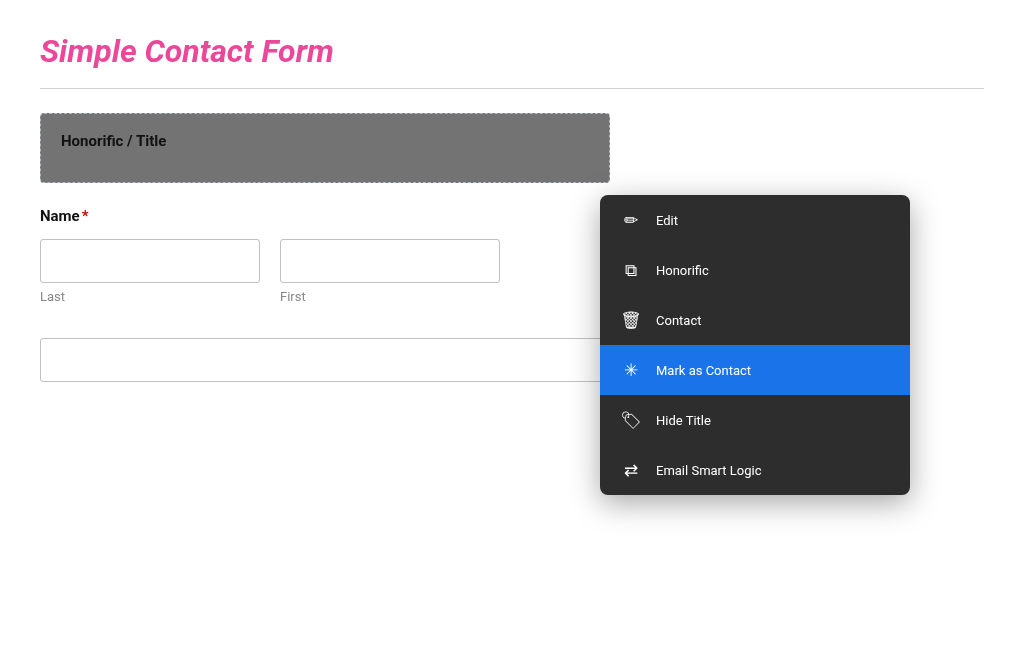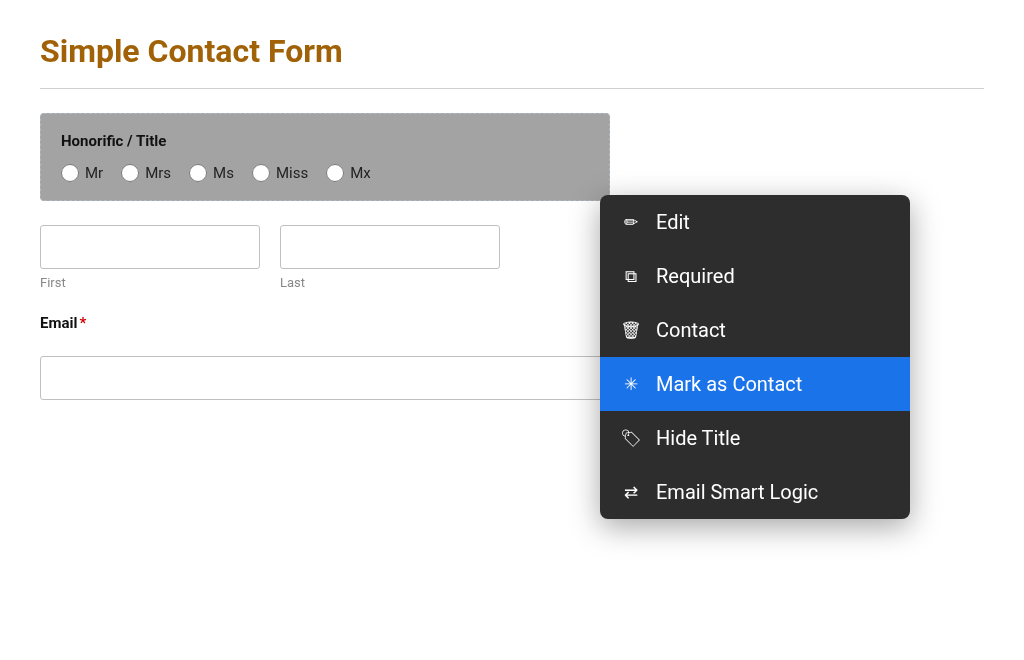--- a/index.html
+++ b/index.html
@@ -8,37 +8,38 @@
       background: #fff;
       color: #1a1a1a;
       padding: 32px 40px;
       min-height: 660px;
       position: relative;
     }
 
     .page-title {
       font-size: 32px;
       font-weight: 700;
-      color: #a16207;
+      color: #ec4899;
       margin-bottom: 18px;
+      font-style: italic;
     }
 
     .divider {
       border: none;
       border-top: 1px solid #d0d0d0;
       margin-bottom: 24px;
     }
 
     
     .honorific-block {
       border: 1.5px dashed #b0b8c1;
       border-radius: 4px;
       padding: 18px 20px 18px 20px;
       margin-bottom: 24px;
-      background: #a3a3a3;
+      background: #737373;
       max-width: 570px;
     }
 
     .field-label {
       font-size: 15px;
       font-weight: 700;
       color: #111;
       margin-bottom: 14px;
     }
 
@@ -155,86 +156,64 @@
     }
 
     .menu-item .menu-icon {
       width: 22px;
       text-align: center;
       font-size: 17px;
       flex-shrink: 0;
     }
 
     .menu-item .menu-label {
-      font-size: 20px;
+      font-size: 13px;
     }
   </style>
 </head>
 <body>
 
 <h1 class="page-title">Simple Contact Form</h1>
 
 <hr class="divider">
 
 <div class="honorific-block">
   <div class="field-label">Honorific / Title</div>
-  <div class="radio-group">
-    <label class="radio-item">
-      <input type="radio" name="honorific" style="">
-      <span>Mr</span>
-    </label>
-    <label class="radio-item">
-      <input type="radio" name="honorific" style="">
-      <span>Mrs</span>
-    </label>
-    <label class="radio-item">
-      <input type="radio" name="honorific" style="">
-      <span>Ms</span>
-    </label>
-    <label class="radio-item">
-      <input type="radio" name="honorific" style="">
-      <span>Miss</span>
-    </label>
-    <label class="radio-item">
-      <input type="radio" name="honorific" style="">
-      <span>Mx</span>
-    </label>
-  </div>
 </div>
 
 <div class="name-block">
+  <div class="field-label-required">
+    <span>Name</span><span class="required-star">*</span>
+  </div>
   <div class="name-inputs">
+    <div class="name-input-wrapper">
+      <input type="text" style="">
+      <span class="input-sublabel">Last</span>
+    </div>
     <div class="name-input-wrapper">
       <input type="text" style="">
       <span class="input-sublabel">First</span>
     </div>
-    <div class="name-input-wrapper">
-      <input type="text" style="">
-      <span class="input-sublabel">Last</span>
-    </div>
   </div>
 </div>
 
 <div class="email-block">
-  <div class="field-label-required">
-    <span>Email</span><span class="required-star">*</span>
-  </div>
   <input type="text" class="email-input" style="">
 </div>
 
 <div class="context-menu">
 
   <div class="menu-item">
     <span class="menu-icon">✏</span>
     <span class="menu-label">Edit</span>
   </div>
 
   <div class="menu-item">
     <span class="menu-icon">⧉</span>
-    <span class="menu-label">Required</span>
+    <span class="menu-label">Honorific</span>
   </div>
 
   <div class="menu-item">
     <span class="menu-icon">🗑</span>
     <span class="menu-label">Contact</span>
   </div>
 
   <div class="menu-item active">
     <span class="menu-icon">✳</span>
     <span class="menu-label">Mark as Contact</span>

